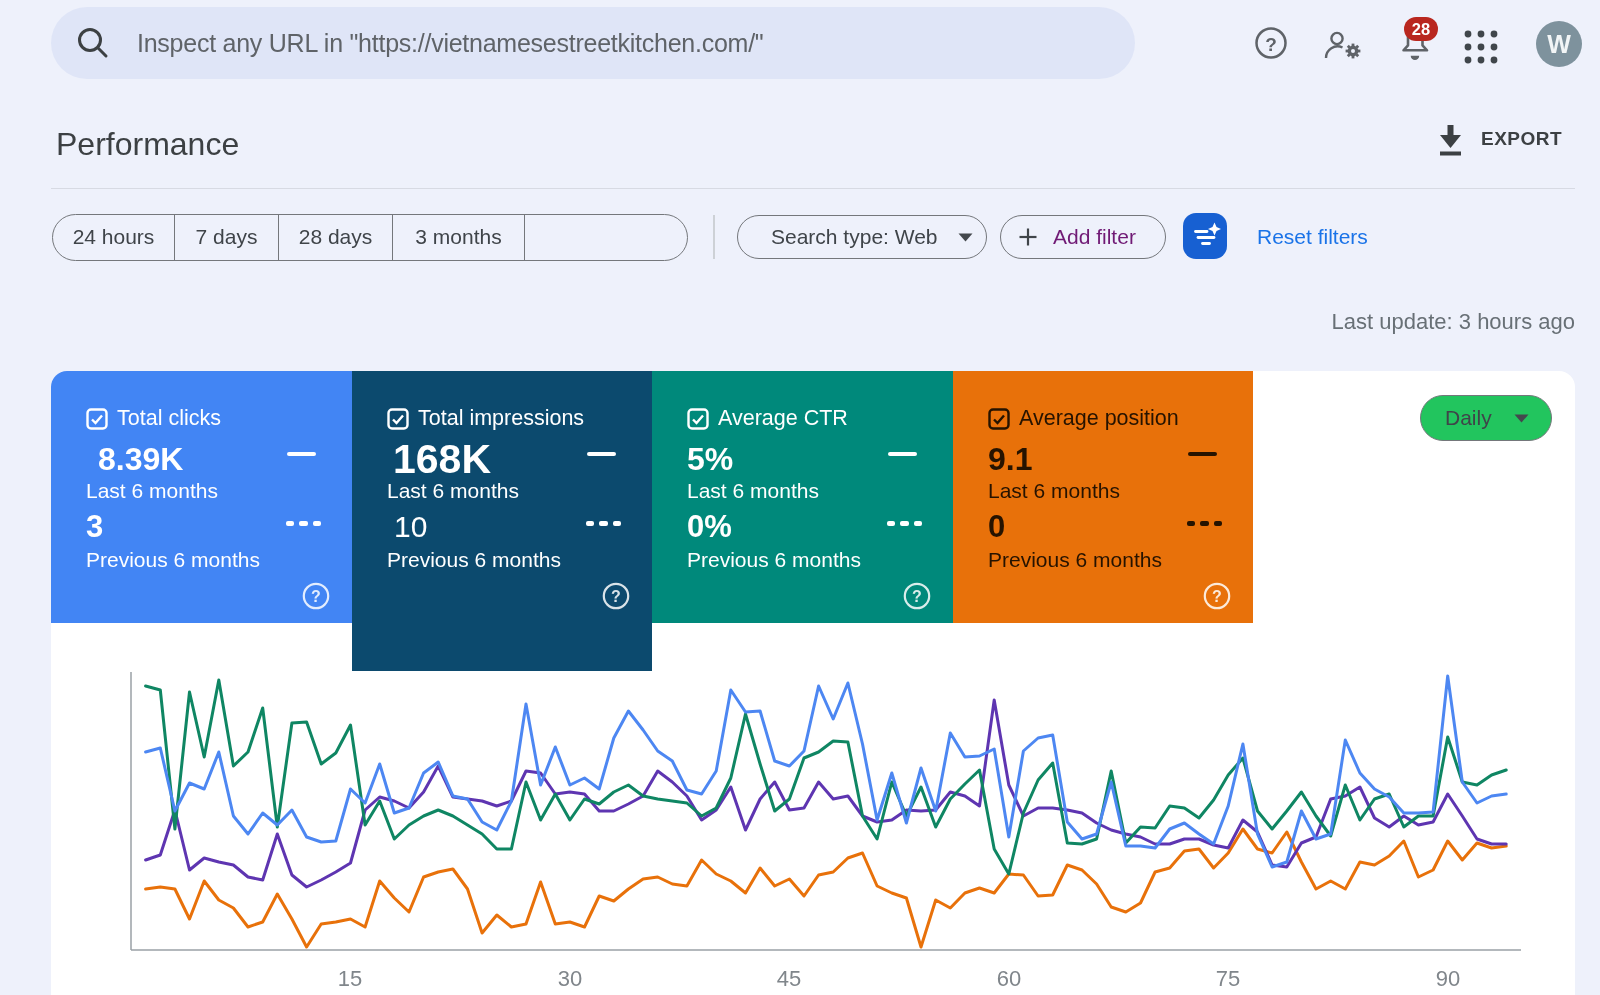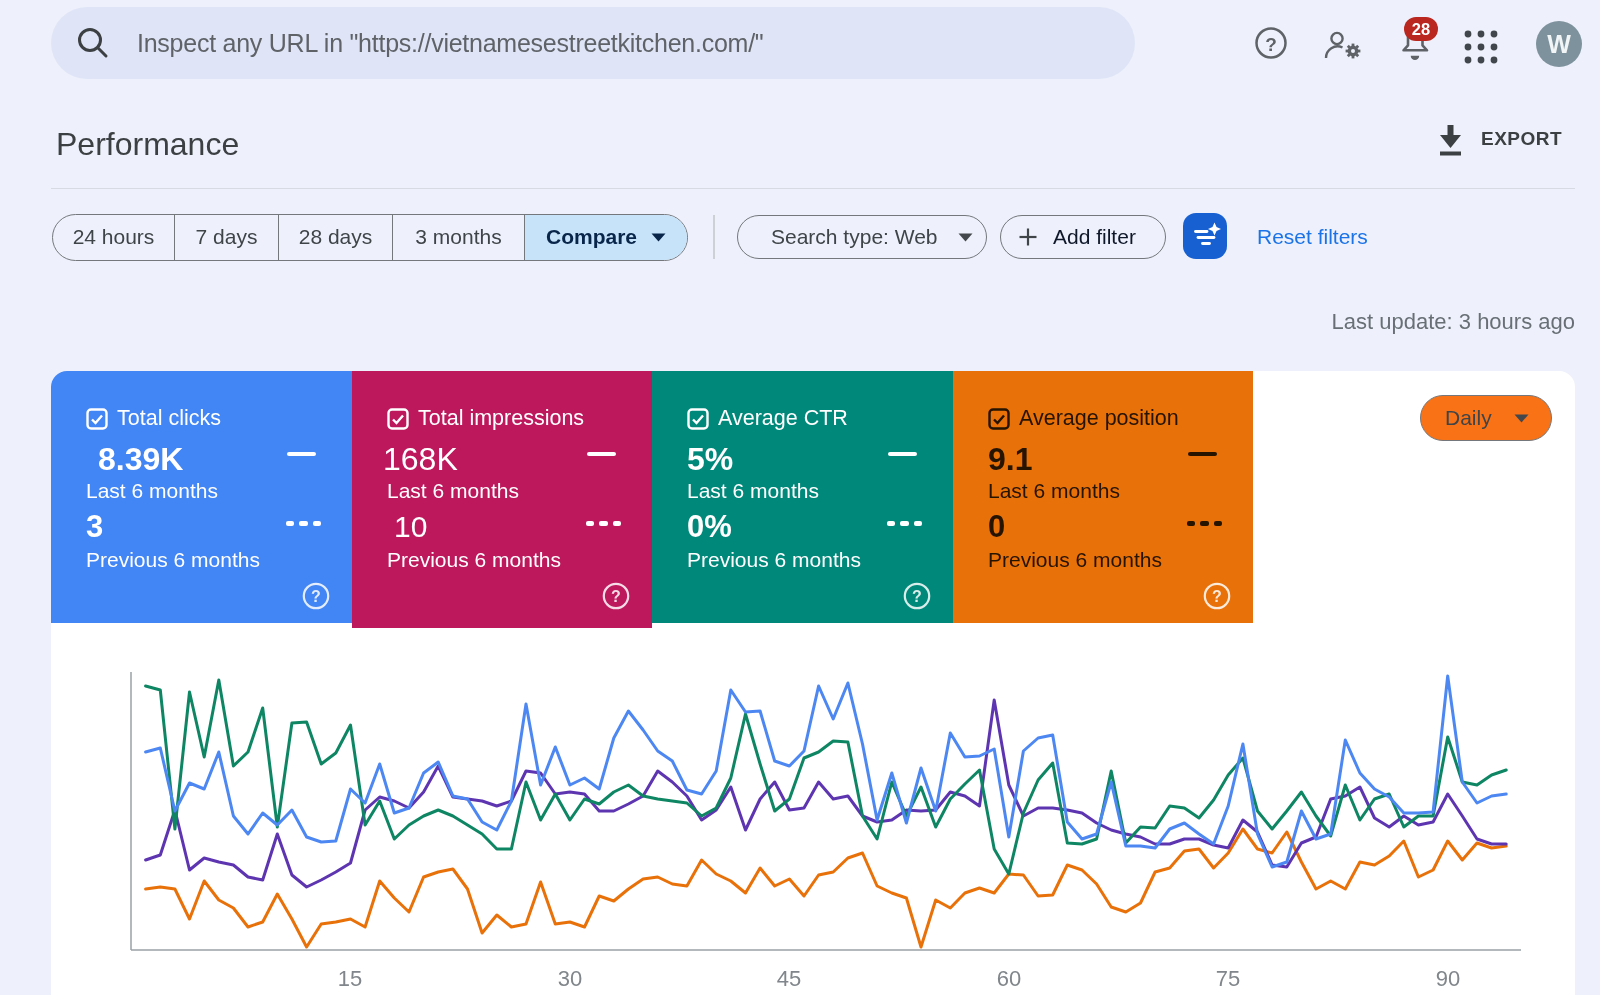--- a/index.html
+++ b/index.html
@@ -63,35 +63,31 @@
 </svg>
 <div class="abs" style="left:1481px;top:128px;font-size:19px;font-weight:700;letter-spacing:0.5px;color:#3c4043">EXPORT</div>
 
 <div class="abs" style="left:51px;top:188px;width:1524px;height:1px;background:#d7dae3"></div>
 
 <div class="abs" style="left:52px;top:213.5px;width:636px;height:47px;border:1.5px solid #74777b;border-radius:23.5px;display:flex;overflow:hidden;color:#3f4449;font-size:21px">
 <div style="width:122px;display:flex;align-items:center;justify-content:center;border-right:1.5px solid #74777b">24 hours</div>
 <div style="width:104px;display:flex;align-items:center;justify-content:center;border-right:1.5px solid #74777b">7 days</div>
 <div style="width:114px;display:flex;align-items:center;justify-content:center;border-right:1.5px solid #74777b">28 days</div>
 <div style="width:132px;display:flex;align-items:center;justify-content:center;border-right:1.5px solid #74777b">3 months</div>
-<div style="flex:1;display:flex;align-items:center;justify-content:center;background:#c7e3fa;color:#09264a;font-weight:700;gap:14px">Compare
-<svg width="15" height="9" viewBox="0 0 15 9">
-        <polygon points="0.5,0.5 14.5,0.5 7.5,8.5" fill="#09264a"></polygon>
-      </svg></div>
 </div>
 <div class="abs" style="left:713px;top:215px;width:1.5px;height:44px;background:#cdd1d6"></div>
 
 <div class="abs" style="left:737px;top:215px;width:250px;height:44px;border:1.5px solid #74777b;border-radius:22px;display:flex;align-items:center;color:#3f4449;font-size:21px">
 <span style="margin-left:33px">Search type: Web</span>
 <svg style="margin-left:20px" width="15" height="9" viewBox="0 0 15 9">
       <polygon points="0.5,0.5 14.5,0.5 7.5,8.5" fill="#44484d"></polygon>
     </svg>
 </div>
 
-<div class="abs" style="left:1000px;top:215px;width:166px;height:44px;border:1.5px solid #74777b;border-radius:22px;display:flex;align-items:center;color:#0f172a;font-size:21px">
+<div class="abs" style="left:1000px;top:215px;width:166px;height:44px;border:1.5px solid #74777b;border-radius:22px;display:flex;align-items:center;color:#701a75;font-size:21px">
 <svg style="margin-left:18px" width="18" height="18" viewBox="0 0 18 18">
       <line x1="9" y1="0.5" x2="9" y2="17.5" stroke="#3f4449" stroke-width="2.2"></line>
       <line x1="0.5" y1="9" x2="17.5" y2="9" stroke="#3f4449" stroke-width="2.2"></line>
     </svg>
 <span style="margin-left:16px">Add filter</span>
 </div>
 
 <div class="abs" style="left:1183px;top:213px;width:44px;height:46px;border-radius:13px;background:#1760d2"></div>
 <svg class="abs" style="left:1183px;top:213px" width="44" height="46" viewBox="0 0 44 46">
 <g stroke="#fff" stroke-width="2.8" stroke-linecap="round">
@@ -122,27 +118,27 @@
 <span style="width:8.4px;height:4.5px;border-radius:2px;background:#ffffff"></span>
       <span style="width:8.4px;height:4.5px;border-radius:2px;background:#ffffff"></span>
       <span style="width:8.4px;height:4.5px;border-radius:2px;background:#ffffff"></span>
     </div>
 <div style="position:absolute;left:35px;top:177px;font-size:21px;line-height:24px">Previous 6 months</div>
 <svg style="position:absolute;left:251px;top:211px" width="28" height="28" viewBox="0 0 28 28">
 <circle cx="14" cy="14" r="12.2" fill="none" stroke="rgba(255,255,255,0.85)" stroke-width="2.2"></circle>
 <text x="14" y="19.5" text-anchor="middle" font-size="16" font-weight="700" fill="rgba(255,255,255,0.85)" font-family="Liberation Sans, sans-serif">?</text>
 </svg>
 </div>
-<div style="position:absolute;left:352px;top:371px;width:300px;height:257px;background:#be185d;color:#ffffff">
+<div style="position:absolute;left:352px;top:371px;width:300px;height:300px;background:#0c4a6e;color:#ffffff">
 <svg style="position:absolute;left:35px;top:37px" width="22" height="22" viewBox="0 0 22 22">
 <rect x="1.5" y="1.5" width="19" height="19" rx="3.5" fill="none" stroke="#ffffff" stroke-width="2.4"></rect>
 <polyline points="6,11.5 9.5,15 16,7.5" fill="none" stroke="#ffffff" stroke-width="2.4"></polyline>
 </svg>
 <div style="position:absolute;left:66px;top:34.5px;font-size:21.5px;line-height:24px">Total impressions</div>
-<div style="position:absolute;left:31px;top:69.5px;font-size:32px;line-height:36px;font-weight:400">168K</div>
+<div style="position:absolute;left:41px;top:69.5px;font-size:41px;line-height:36px;font-weight:700">168K</div>
 <div style="position:absolute;left:235px;top:80.5px;width:29px;height:4.5px;border-radius:2px;background:#ffffff"></div>
 <div style="position:absolute;left:35px;top:108px;font-size:21px;line-height:24px">Last 6 months</div>
 <div style="position:absolute;left:42px;top:139px;font-size:30px;line-height:34px;font-weight:400">10</div>
 <div style="position:absolute;left:234px;top:150px;width:35px;height:4.5px;display:flex;justify-content:space-between">
 <span style="width:8.4px;height:4.5px;border-radius:2px;background:#ffffff"></span>
       <span style="width:8.4px;height:4.5px;border-radius:2px;background:#ffffff"></span>
       <span style="width:8.4px;height:4.5px;border-radius:2px;background:#ffffff"></span>
     </div>
 <div style="position:absolute;left:35px;top:177px;font-size:21px;line-height:24px">Previous 6 months</div>
 <svg style="position:absolute;left:250px;top:211px" width="28" height="28" viewBox="0 0 28 28">
@@ -186,21 +182,21 @@
       <span style="width:8.4px;height:4.5px;border-radius:2px;background:#261300"></span>
       <span style="width:8.4px;height:4.5px;border-radius:2px;background:#261300"></span>
     </div>
 <div style="position:absolute;left:35px;top:177px;font-size:21px;line-height:24px">Previous 6 months</div>
 <svg style="position:absolute;left:250px;top:211px" width="28" height="28" viewBox="0 0 28 28">
 <circle cx="14" cy="14" r="12.2" fill="none" stroke="rgba(255,255,255,0.85)" stroke-width="2.2"></circle>
 <text x="14" y="19.5" text-anchor="middle" font-size="16" font-weight="700" fill="rgba(255,255,255,0.85)" font-family="Liberation Sans, sans-serif">?</text>
 </svg>
 </div>
 
-<div class="abs" style="left:1420px;top:395px;width:132px;height:46px;border:1.5px solid #74777b;border-radius:23px;background:#f97316;display:flex;align-items:center;color:#3f4449;font-size:21px">
+<div class="abs" style="left:1420px;top:395px;width:132px;height:46px;border:1.5px solid #74777b;border-radius:23px;background:#22c55e;display:flex;align-items:center;color:#3f4449;font-size:21px">
 <span style="margin-left:24px">Daily</span>
 <svg style="margin-left:22px" width="15" height="9" viewBox="0 0 15 9">
       <polygon points="0.5,0.5 14.5,0.5 7.5,8.5" fill="#44484d"></polygon>
     </svg>
 </div>
 
 <svg style="position:absolute;left:0;top:650px" width="1600" height="345" viewBox="0 0 1600 345" font-family="Liberation Sans, sans-serif">
 <line x1="131" y1="22" x2="131" y2="300" stroke="#9aa0a6" stroke-width="1.5"></line>
 <line x1="131" y1="300" x2="1521" y2="300" stroke="#9aa0a6" stroke-width="1.5"></line>
 <polyline points="145.6,239 160.3,237 174.9,239 189.5,269 204.2,231 218.8,250 233.4,258 248.0,277 262.7,272 277.3,244 291.9,269 306.6,297 321.2,274 335.8,272 350.5,269 365.1,277 379.7,231 394.3,248 409.0,262 423.6,227 438.2,222 452.9,219 467.5,239 482.1,283 496.8,265 511.4,277 526.0,274 540.6,232 555.3,274 569.9,272 584.5,277 599.2,246 613.8,251 628.4,239 643.1,229 657.7,227 672.3,234 686.9,236 701.6,210 716.2,224 730.8,231 745.5,243 760.1,218 774.7,236 789.4,229 804.0,246 818.6,225 833.2,222 847.9,208 862.5,203 877.1,236 891.8,243 906.4,248 921.0,297 935.7,250 950.3,258 964.9,243 979.5,238 994.2,243 1008.8,224 1023.4,225 1038.1,246 1052.7,245 1067.3,215 1082.0,220 1096.6,234 1111.2,257 1125.8,262 1140.5,253 1155.1,222 1169.7,218 1184.4,201 1199.0,199 1213.6,218 1228.2,203 1242.9,179 1257.5,199 1272.1,203 1286.8,182 1301.4,212 1316.0,239 1330.7,231 1345.3,239 1359.9,212 1374.5,215 1389.2,206 1403.8,191 1418.4,227 1433.1,220 1447.7,191 1462.3,210 1477.0,193 1491.6,198 1506.2,196" fill="none" stroke="#e8710a" stroke-width="3" stroke-linejoin="round" stroke-linecap="round"></polyline>

